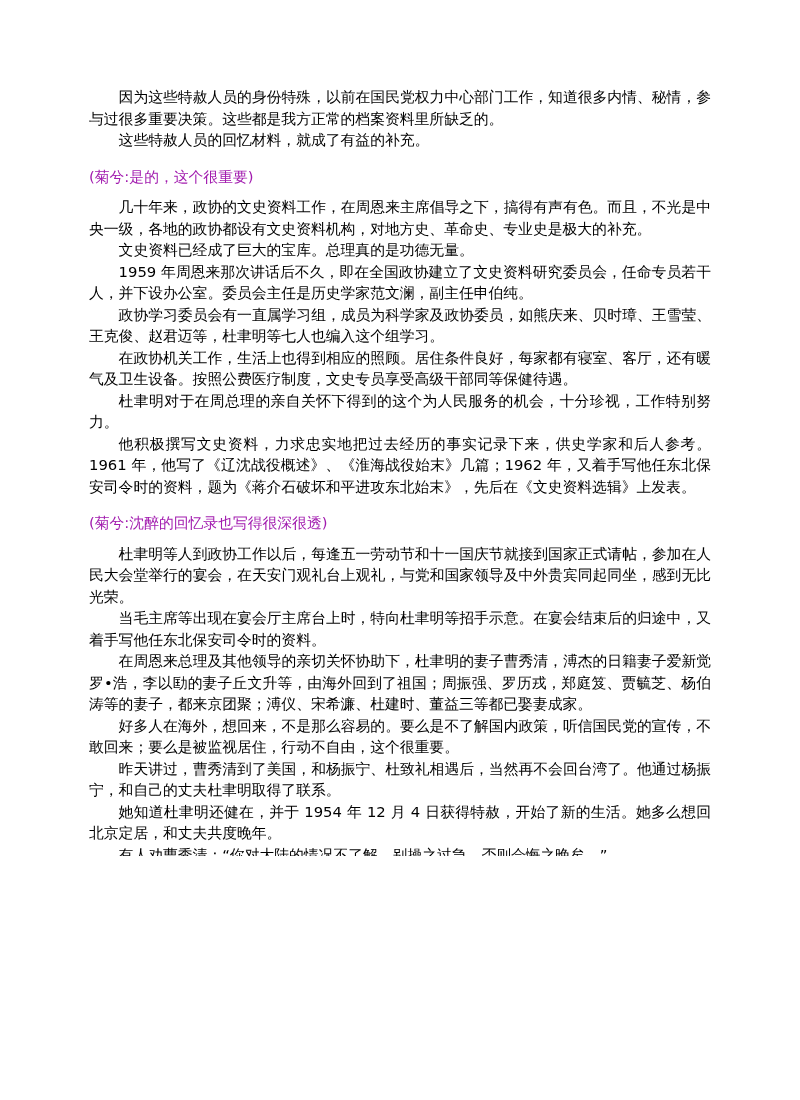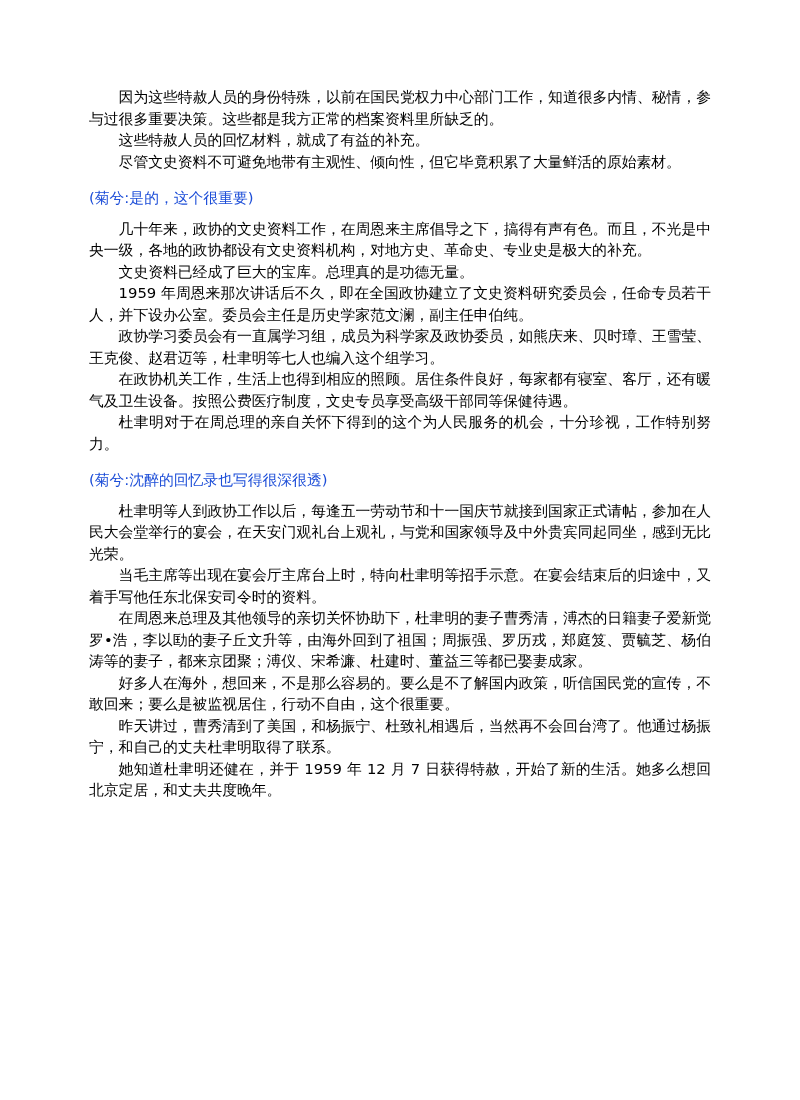--- a/index.html
+++ b/index.html
@@ -25,40 +25,41 @@
     color: #000000;
     text-align: justify;
   }
   p.para {
     margin: 0;
     text-indent: 2em;
   }
   p.anno {
     margin: 15px 0 9px 0;
     text-indent: 0;
-    color: #1d4ed8;
+    color: #a21caf;
     text-align: left;
   }
 </style>
 </head>
 <body>
 
 <div class="canvas">
   <div class="page-body">
     <p class="para">因为这些特赦人员的身份特殊，以前在国民党权力中心部门工作，知道很多内情、秘情，参与过很多重要决策。这些都是我方正常的档案资料里所缺乏的。</p>
     <p class="para">这些特赦人员的回忆材料，就成了有益的补充。</p>
-    <p class="para">尽管文史资料不可避免地带有主观性、倾向性，但它毕竟积累了大量鲜活的原始素材。</p>
     <p class="anno">(菊兮:是的，这个很重要)</p>
     <p class="para">几十年来，政协的文史资料工作，在周恩来主席倡导之下，搞得有声有色。而且，不光是中央一级，各地的政协都设有文史资料机构，对地方史、革命史、专业史是极大的补充。</p>
     <p class="para">文史资料已经成了巨大的宝库。总理真的是功德无量。</p>
     <p class="para">1959 年周恩来那次讲话后不久，即在全国政协建立了文史资料研究委员会，任命专员若干人，并下设办公室。委员会主任是历史学家范文澜，副主任申伯纯。</p>
     <p class="para">政协学习委员会有一直属学习组，成员为科学家及政协委员，如熊庆来、贝时璋、王雪莹、王克俊、赵君迈等，杜聿明等七人也编入这个组学习。</p>
     <p class="para">在政协机关工作，生活上也得到相应的照顾。居住条件良好，每家都有寝室、客厅，还有暖气及卫生设备。按照公费医疗制度，文史专员享受高级干部同等保健待遇。</p>
     <p class="para">杜聿明对于在周总理的亲自关怀下得到的这个为人民服务的机会，十分珍视，工作特别努力。</p>
+    <p class="para">他积极撰写文史资料，力求忠实地把过去经历的事实记录下来，供史学家和后人参考。1961 年，他写了《辽沈战役概述》、《淮海战役始末》几篇；1962 年，又着手写他任东北保安司令时的资料，题为《蒋介石破坏和平进攻东北始末》，先后在《文史资料选辑》上发表。</p>
     <p class="anno">(菊兮:沈醉的回忆录也写得很深很透)</p>
     <p class="para">杜聿明等人到政协工作以后，每逢五一劳动节和十一国庆节就接到国家正式请帖，参加在人民大会堂举行的宴会，在天安门观礼台上观礼，与党和国家领导及中外贵宾同起同坐，感到无比光荣。</p>
     <p class="para">当毛主席等出现在宴会厅主席台上时，特向杜聿明等招手示意。在宴会结束后的归途中，又着手写他任东北保安司令时的资料。</p>
     <p class="para">在周恩来总理及其他领导的亲切关怀协助下，杜聿明的妻子曹秀清，溥杰的日籍妻子爱新觉罗•浩，李以劻的妻子丘文升等，由海外回到了祖国；周振强、罗历戎，郑庭笈、贾毓芝、杨伯涛等的妻子，都来京团聚；溥仪、宋希濂、杜建时、董益三等都已娶妻成家。</p>
     <p class="para">好多人在海外，想回来，不是那么容易的。要么是不了解国内政策，听信国民党的宣传，不敢回来；要么是被监视居住，行动不自由，这个很重要。</p>
     <p class="para">昨天讲过，曹秀清到了美国，和杨振宁、杜致礼相遇后，当然再不会回台湾了。他通过杨振宁，和自己的丈夫杜聿明取得了联系。</p>
-    <p class="para">她知道杜聿明还健在，并于 1959 年 12 月 7 日获得特赦，开始了新的生活。她多么想回北京定居，和丈夫共度晚年。</p>
+    <p class="para">她知道杜聿明还健在，并于 1954 年 12 月 4 日获得特赦，开始了新的生活。她多么想回北京定居，和丈夫共度晚年。</p>
+    <p class="para">有人劝曹秀清：“你对大陆的情况不了解，别操之过急，否则会悔之晚矣。”</p>
   </div>
 </div>
 
 </body></html>

